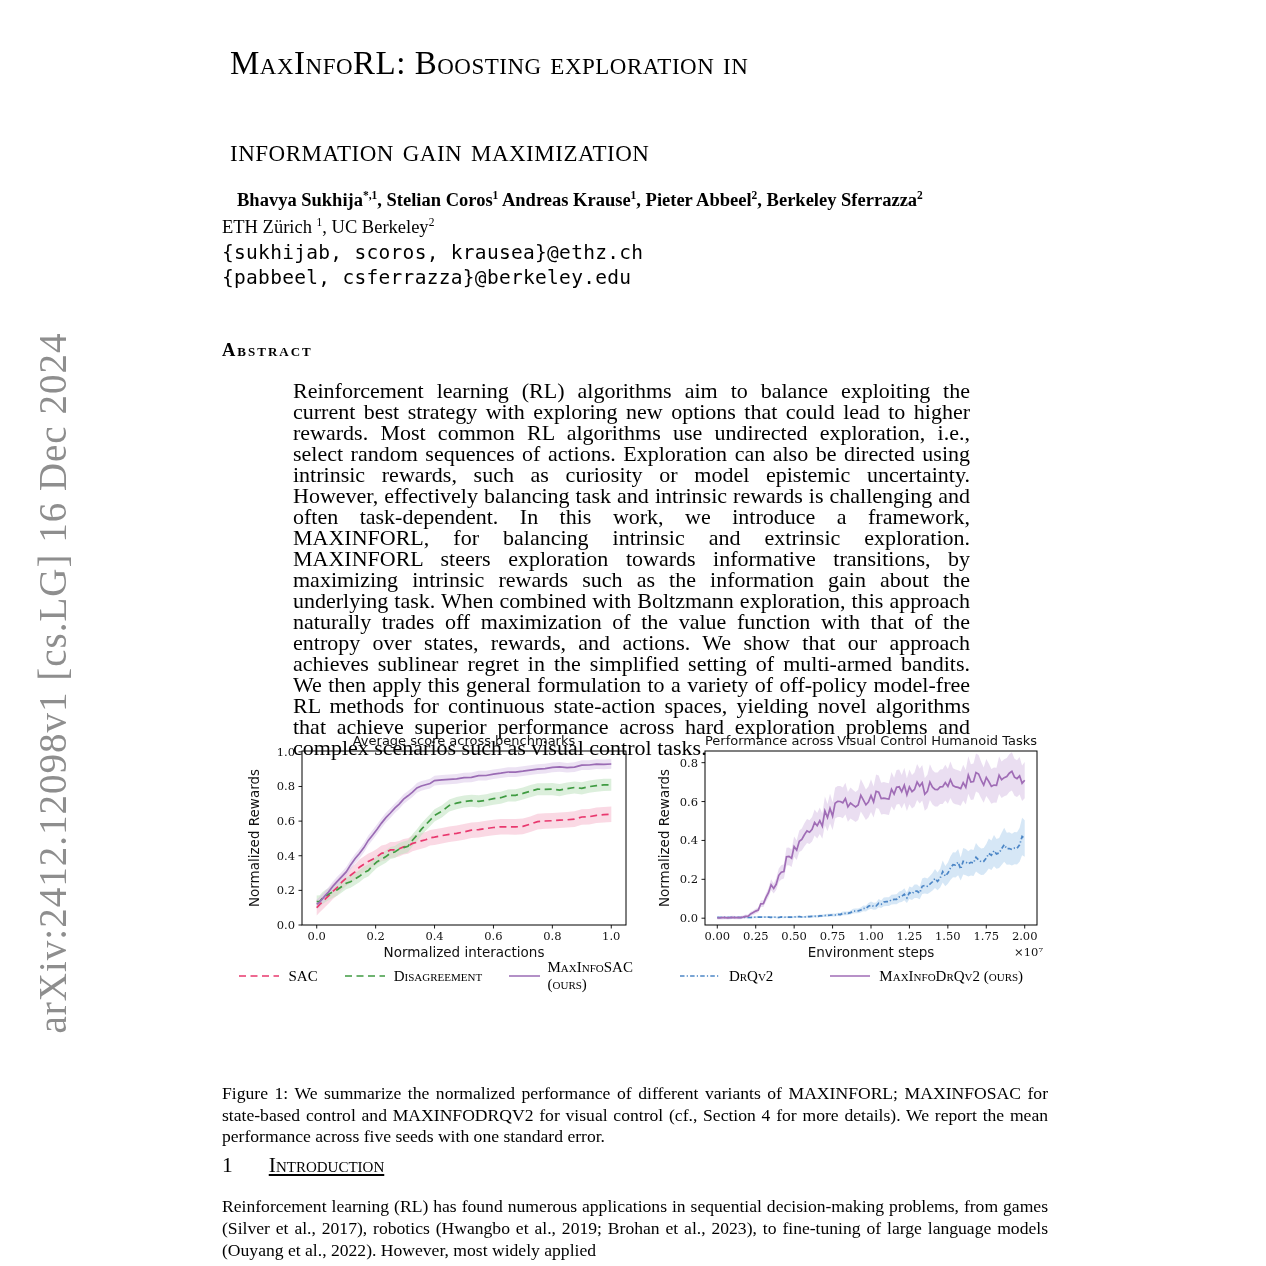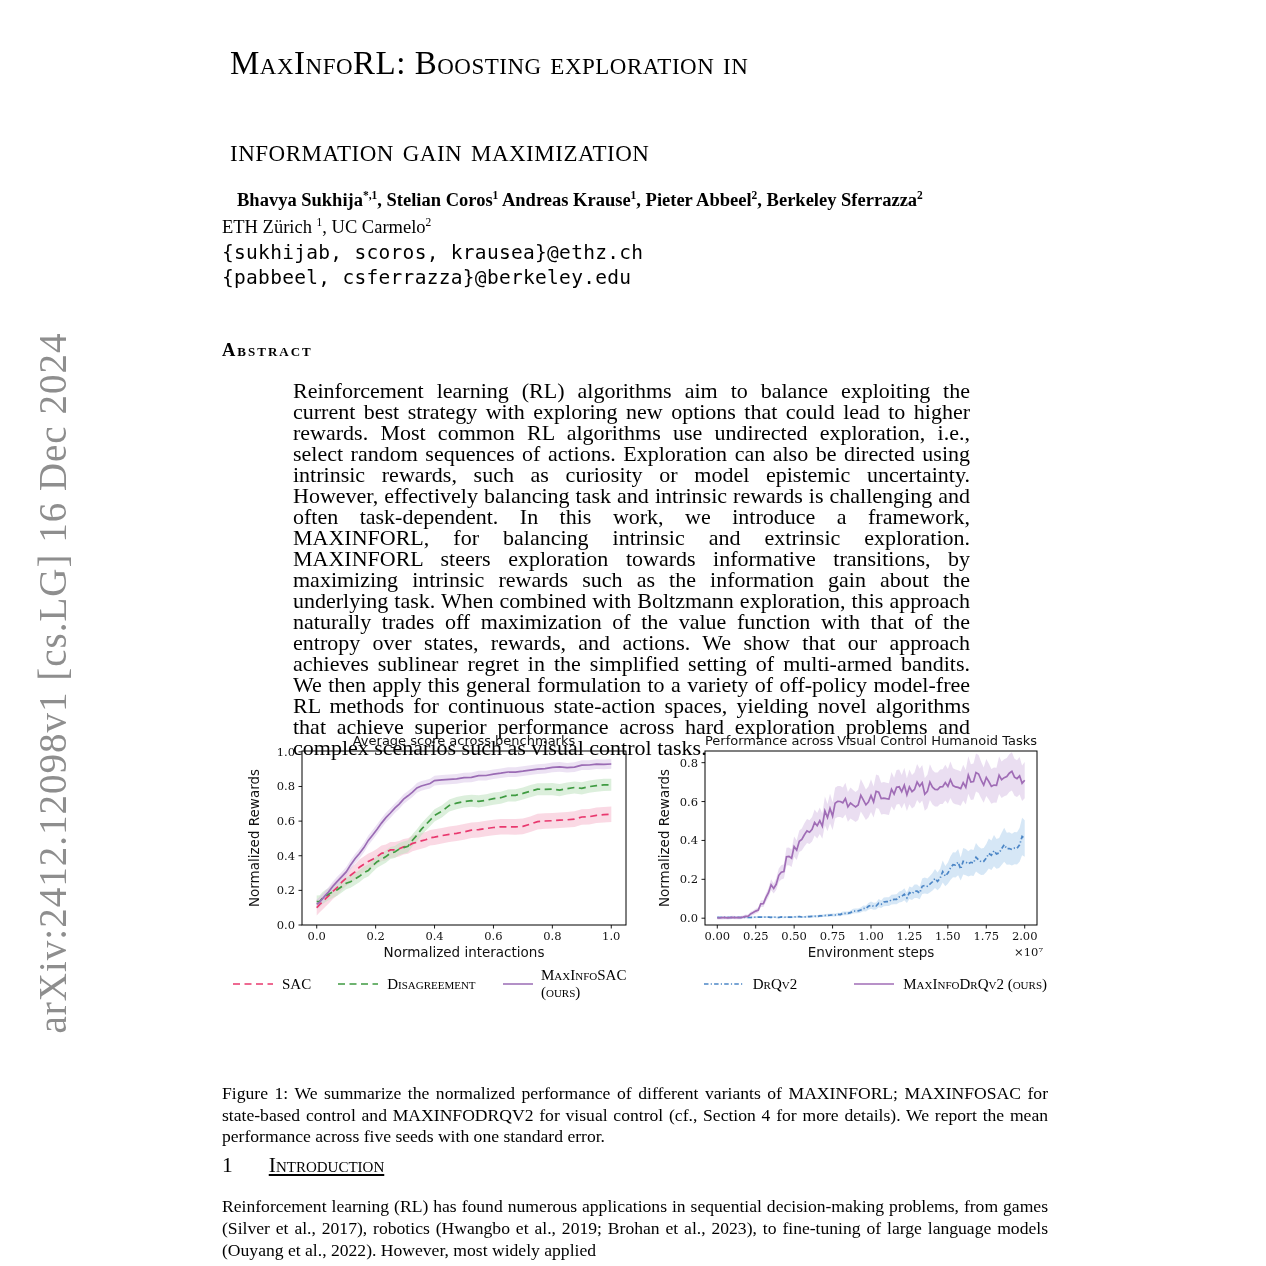--- a/index.html
+++ b/index.html
@@ -16,21 +16,21 @@
   .email{position:absolute;left:222px;font-family:"DejaVu Sans Mono",monospace;
          font-size:19.5px;letter-spacing:0.3px;}
   .email1{top:241px;} .email2{top:266px;}
   .abs-head{position:absolute;left:222px;top:340px;width:824px;text-align:left;
             font-size:18.5px;font-variant:small-caps;letter-spacing:2px;font-weight:bold;}
   .abs-body{position:absolute;left:293px;top:380px;width:677px;font-size:22px;
             line-height:21px;text-align:justify;}
   .figrow{position:absolute;left:245px;top:733px;display:flex;gap:18px;}
   .figpanel{width:392px;}
   .chart{display:block;}
-  .legend{display:flex;justify-content:flex-end;align-items:center;height:22px;margin-top:10px;
+  .legend{display:flex;justify-content:center;align-items:center;height:22px;margin-top:2px;
           font-size:15px;font-variant:small-caps;font-family:"Liberation Serif",serif;}
   .legend-item{display:flex;align-items:center;gap:8px;}
   .figcap{margin-top:12px;font-size:17px;line-height:19.8px;text-align:justify;}
   .fig1cap{position:absolute;left:222px;top:1083px;width:826px;font-size:17.6px;
            line-height:21.5px;text-align:justify;}
   .sechead{position:absolute;left:222px;top:1153px;font-size:21.5px;}
   .sechead .num{margin-right:36px;}
   .sc{font-variant:small-caps;text-decoration:underline;}
   .introtext{position:absolute;left:222px;top:1196px;width:826px;font-size:17.6px;
              line-height:21.8px;text-align:justify;}
@@ -42,21 +42,21 @@
 
   <div class="arxiv">arXiv:2412.12098v1  [cs.LG]  16 Dec 2024</div>
 
   <h1 class="title">
     <span>MaxInfoRL: Boosting exploration in</span><br>
     <br>
     <span>information gain maximization</span>
   </h1>
 
   <div class="authors" id="authors"><span>Bhavya Sukhija</span><sup>*,1</sup>, <span>Stelian Coros</span><sup>1</sup> <span>Andreas Krause</span><sup>1</sup>, <span>Pieter Abbeel</span><sup>2</sup>, <span>Berkeley Sferrazza</span><sup>2</sup></div>
-  <div class="affil" id="affil"><span>ETH Zürich </span><sup>1</sup>, <span>UC Carmelo</span><sup>2</sup></div>
+  <div class="affil" id="affil"><span>ETH Zürich </span><sup>1</sup>, <span>UC Berkeley</span><sup>2</sup></div>
   <div class="email email1">{sukhijab, scoros, krausea}@ethz.ch</div>
   <div class="email email2">{pabbeel, csferrazza}@berkeley.edu</div>
 
   <div class="abs-head">Abstract</div>
   <div class="abs-body">Reinforcement learning (RL) algorithms aim to balance exploiting the current best strategy with exploring new options that could lead to higher rewards. Most common RL algorithms use undirected exploration, i.e., select random sequences of actions. Exploration can also be directed using intrinsic rewards, such as curiosity or model epistemic uncertainty. However, effectively balancing task and intrinsic rewards is challenging and often task-dependent. In this work, we introduce a framework, MAXINFORL, for balancing intrinsic and extrinsic exploration. MAXINFORL steers exploration towards informative transitions, by maximizing intrinsic rewards such as the information gain about the underlying task. When combined with Boltzmann exploration, this approach naturally trades off maximization of the value function with that of the entropy over states, rewards, and actions. We show that our approach achieves sublinear regret in the simplified setting of multi-armed bandits. We then apply this general formulation to a variety of off-policy model-free RL methods for continuous state-action spaces, yielding novel algorithms that achieve superior performance across hard exploration problems and complex scenarios such as visual control tasks.</div>
 
   <div class="figrow">
     <div class="figpanel">
       <svg class="chart" id="chart-a" width="392" height="230">
           <g>

